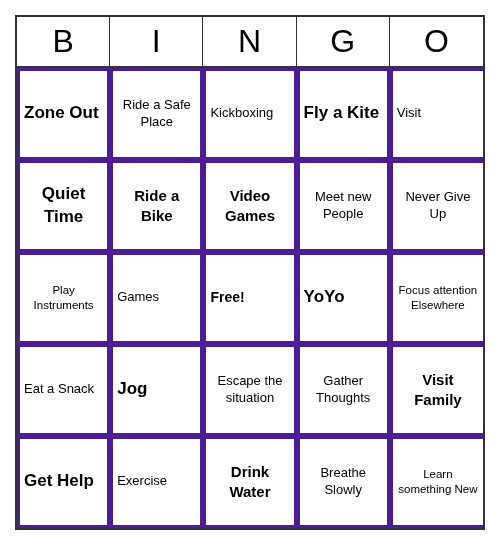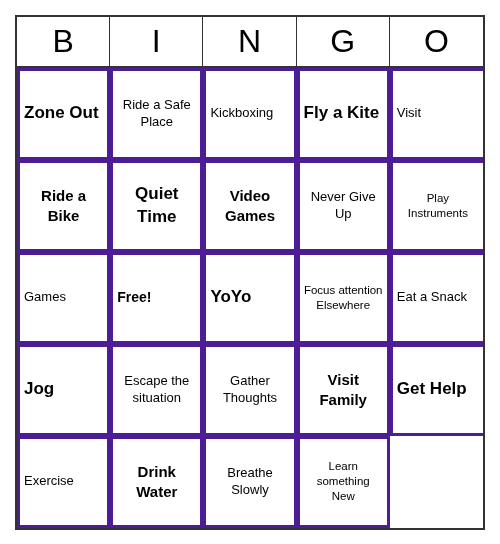--- a/index.html
+++ b/index.html
@@ -90,27 +90,30 @@
       <div class="bingo-cell">
         <div class="cell-normal">Kickboxing</div>
       </div>
       <div class="bingo-cell">
         <div class="cell-large">Fly a Kite</div>
       </div>
       <div class="bingo-cell">
         <div class="cell-normal">Visit</div>
       </div>
       <div class="bingo-cell">
+        <div class="cell-large">Quiet Time</div>
+      </div>
+      <div class="bingo-cell">
         <div class="cell-medium">Ride a Bike</div>
       </div>
       <div class="bingo-cell">
-        <div class="cell-large">Quiet Time</div>
+        <div class="cell-medium">Video Games</div>
       </div>
       <div class="bingo-cell">
-        <div class="cell-medium">Video Games</div>
+        <div class="cell-normal">Meet new People</div>
       </div>
       <div class="bingo-cell">
         <div class="cell-normal">Never Give Up</div>
       </div>
       <div class="bingo-cell">
         <div class="cell-small">Play Instruments</div>
       </div>
       <div class="bingo-cell">
         <div class="cell-normal">Games</div>
       </div>

